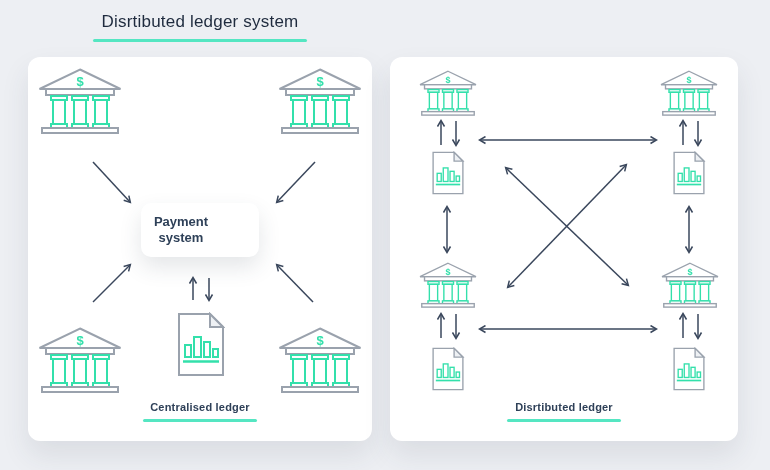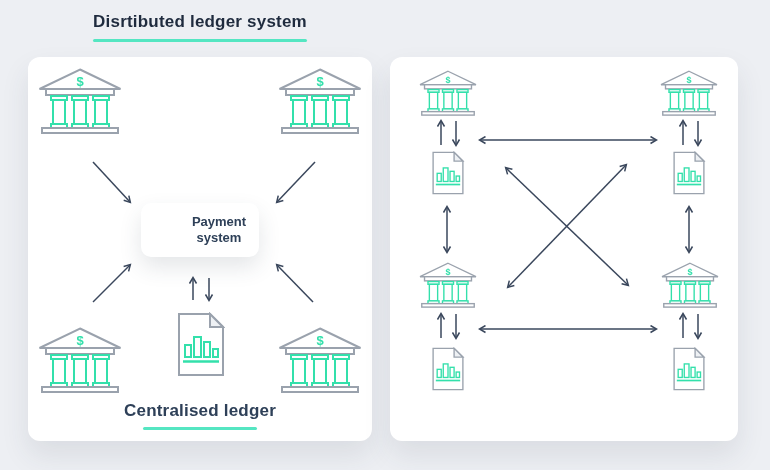--- a/index.html
+++ b/index.html
@@ -11,46 +11,46 @@
   body{
     background:var(--background);
     font-family:"Liberation Sans", sans-serif;
     overflow:hidden;
   }
   .stage{position:relative;width:770px;height:470px;}
   .section-header{position:absolute;top:12px;text-align:center;}
   .section-header.left{left:28px;width:344px;}
   .section-header.right{left:390px;width:348px;}
   .section-title{
-    font-size:17px;font-weight:bold;color:var(--title-text);letter-spacing:.2px;
+    font-size:17px;font-weight:normal;color:var(--title-text);letter-spacing:.2px;
   }
   .title-underline{
     width:214px;height:3px;background:var(--accent);border-radius:2px;margin:7px auto 0;
   }
   .panel{
     position:absolute;top:57px;height:384px;background:var(--panel);
     border-radius:12px;box-shadow:0 14px 28px rgba(45,60,80,.10);
   }
   .panel.left{left:28px;width:344px;}
   .panel.right{left:390px;width:348px;}
   .abs{position:absolute;}
   .arrows{position:absolute;left:0;top:0;width:100%;height:100%;pointer-events:none;}
   .payment-box{
     position:absolute;left:113px;top:146px;width:118px;height:54px;
     background:#fff;border-radius:10px;box-shadow:0 10px 22px rgba(45,60,80,.13);
-    display:flex;align-items:center;justify-content:flex-end;text-align:center;
+    display:flex;align-items:center;justify-content:flex-start;text-align:center;
   }
   .payment-box span{
     display:block;width:80px;font-size:13px;font-weight:bold;color:var(--label-text);line-height:1.2;
   }
   .caption{
     position:absolute;top:344px;left:0;width:100%;text-align:center;
   }
   .caption .caption-text{
-    font-size:17px;font-weight:bold;color:var(--label-text);letter-spacing:.2px;
+    font-size:11px;font-weight:bold;color:var(--label-text);letter-spacing:.2px;
   }
   .caption .caption-underline{
     width:114px;height:3px;background:var(--accent);border-radius:2px;margin:6px auto 0;
   }
   svg.icon{display:block;overflow:visible;}
 </style>
 </head>
 <body>
 
 <svg width="0" height="0" style="position:absolute" aria-hidden="true">
@@ -188,15 +188,19 @@
     <svg class="icon abs" style="left:281px;top:94px" width="36" height="44">
         <use href="#ledger-doc"></use>
       </svg>
     <svg class="icon abs" style="left:40px;top:290px" width="36" height="44">
         <use href="#ledger-doc"></use>
       </svg>
     <svg class="icon abs" style="left:281px;top:290px" width="36" height="44">
         <use href="#ledger-doc"></use>
       </svg>
 
+    <div class="caption">
+      <div class="caption-text">Disrtibuted ledger</div>
+      <div class="caption-underline"></div>
+    </div>
   </div>
 
 </div>
 
 </body></html>

